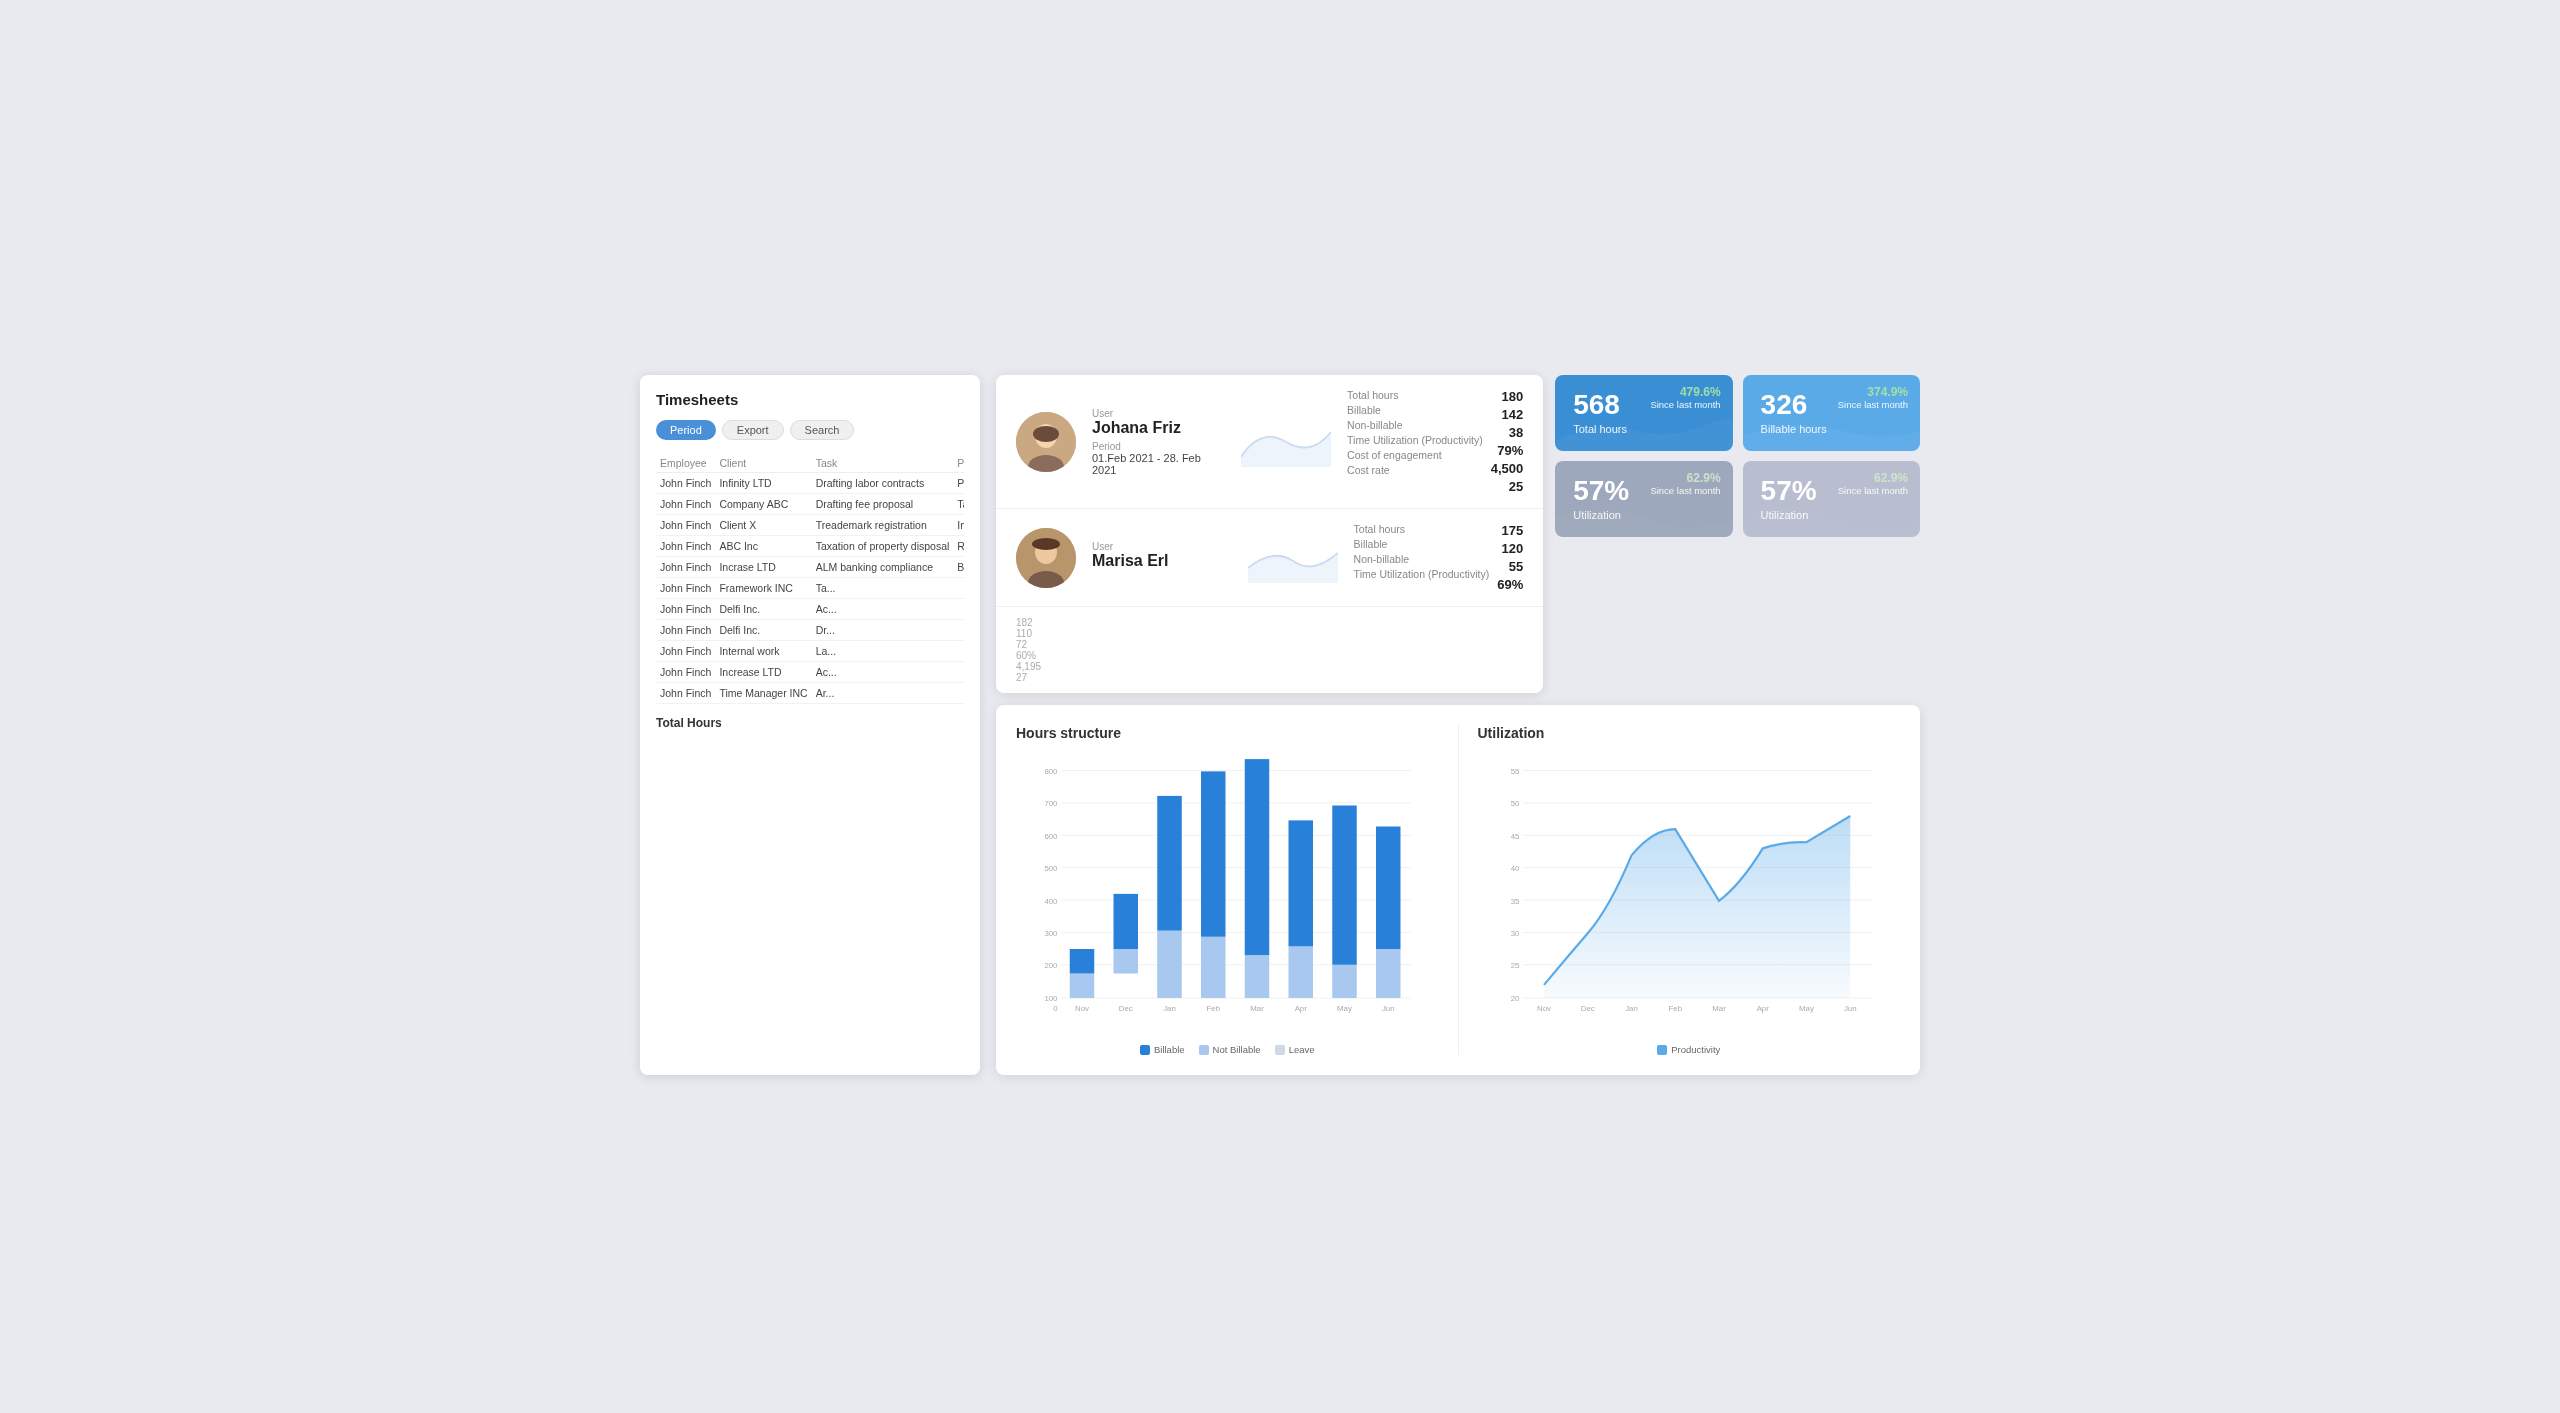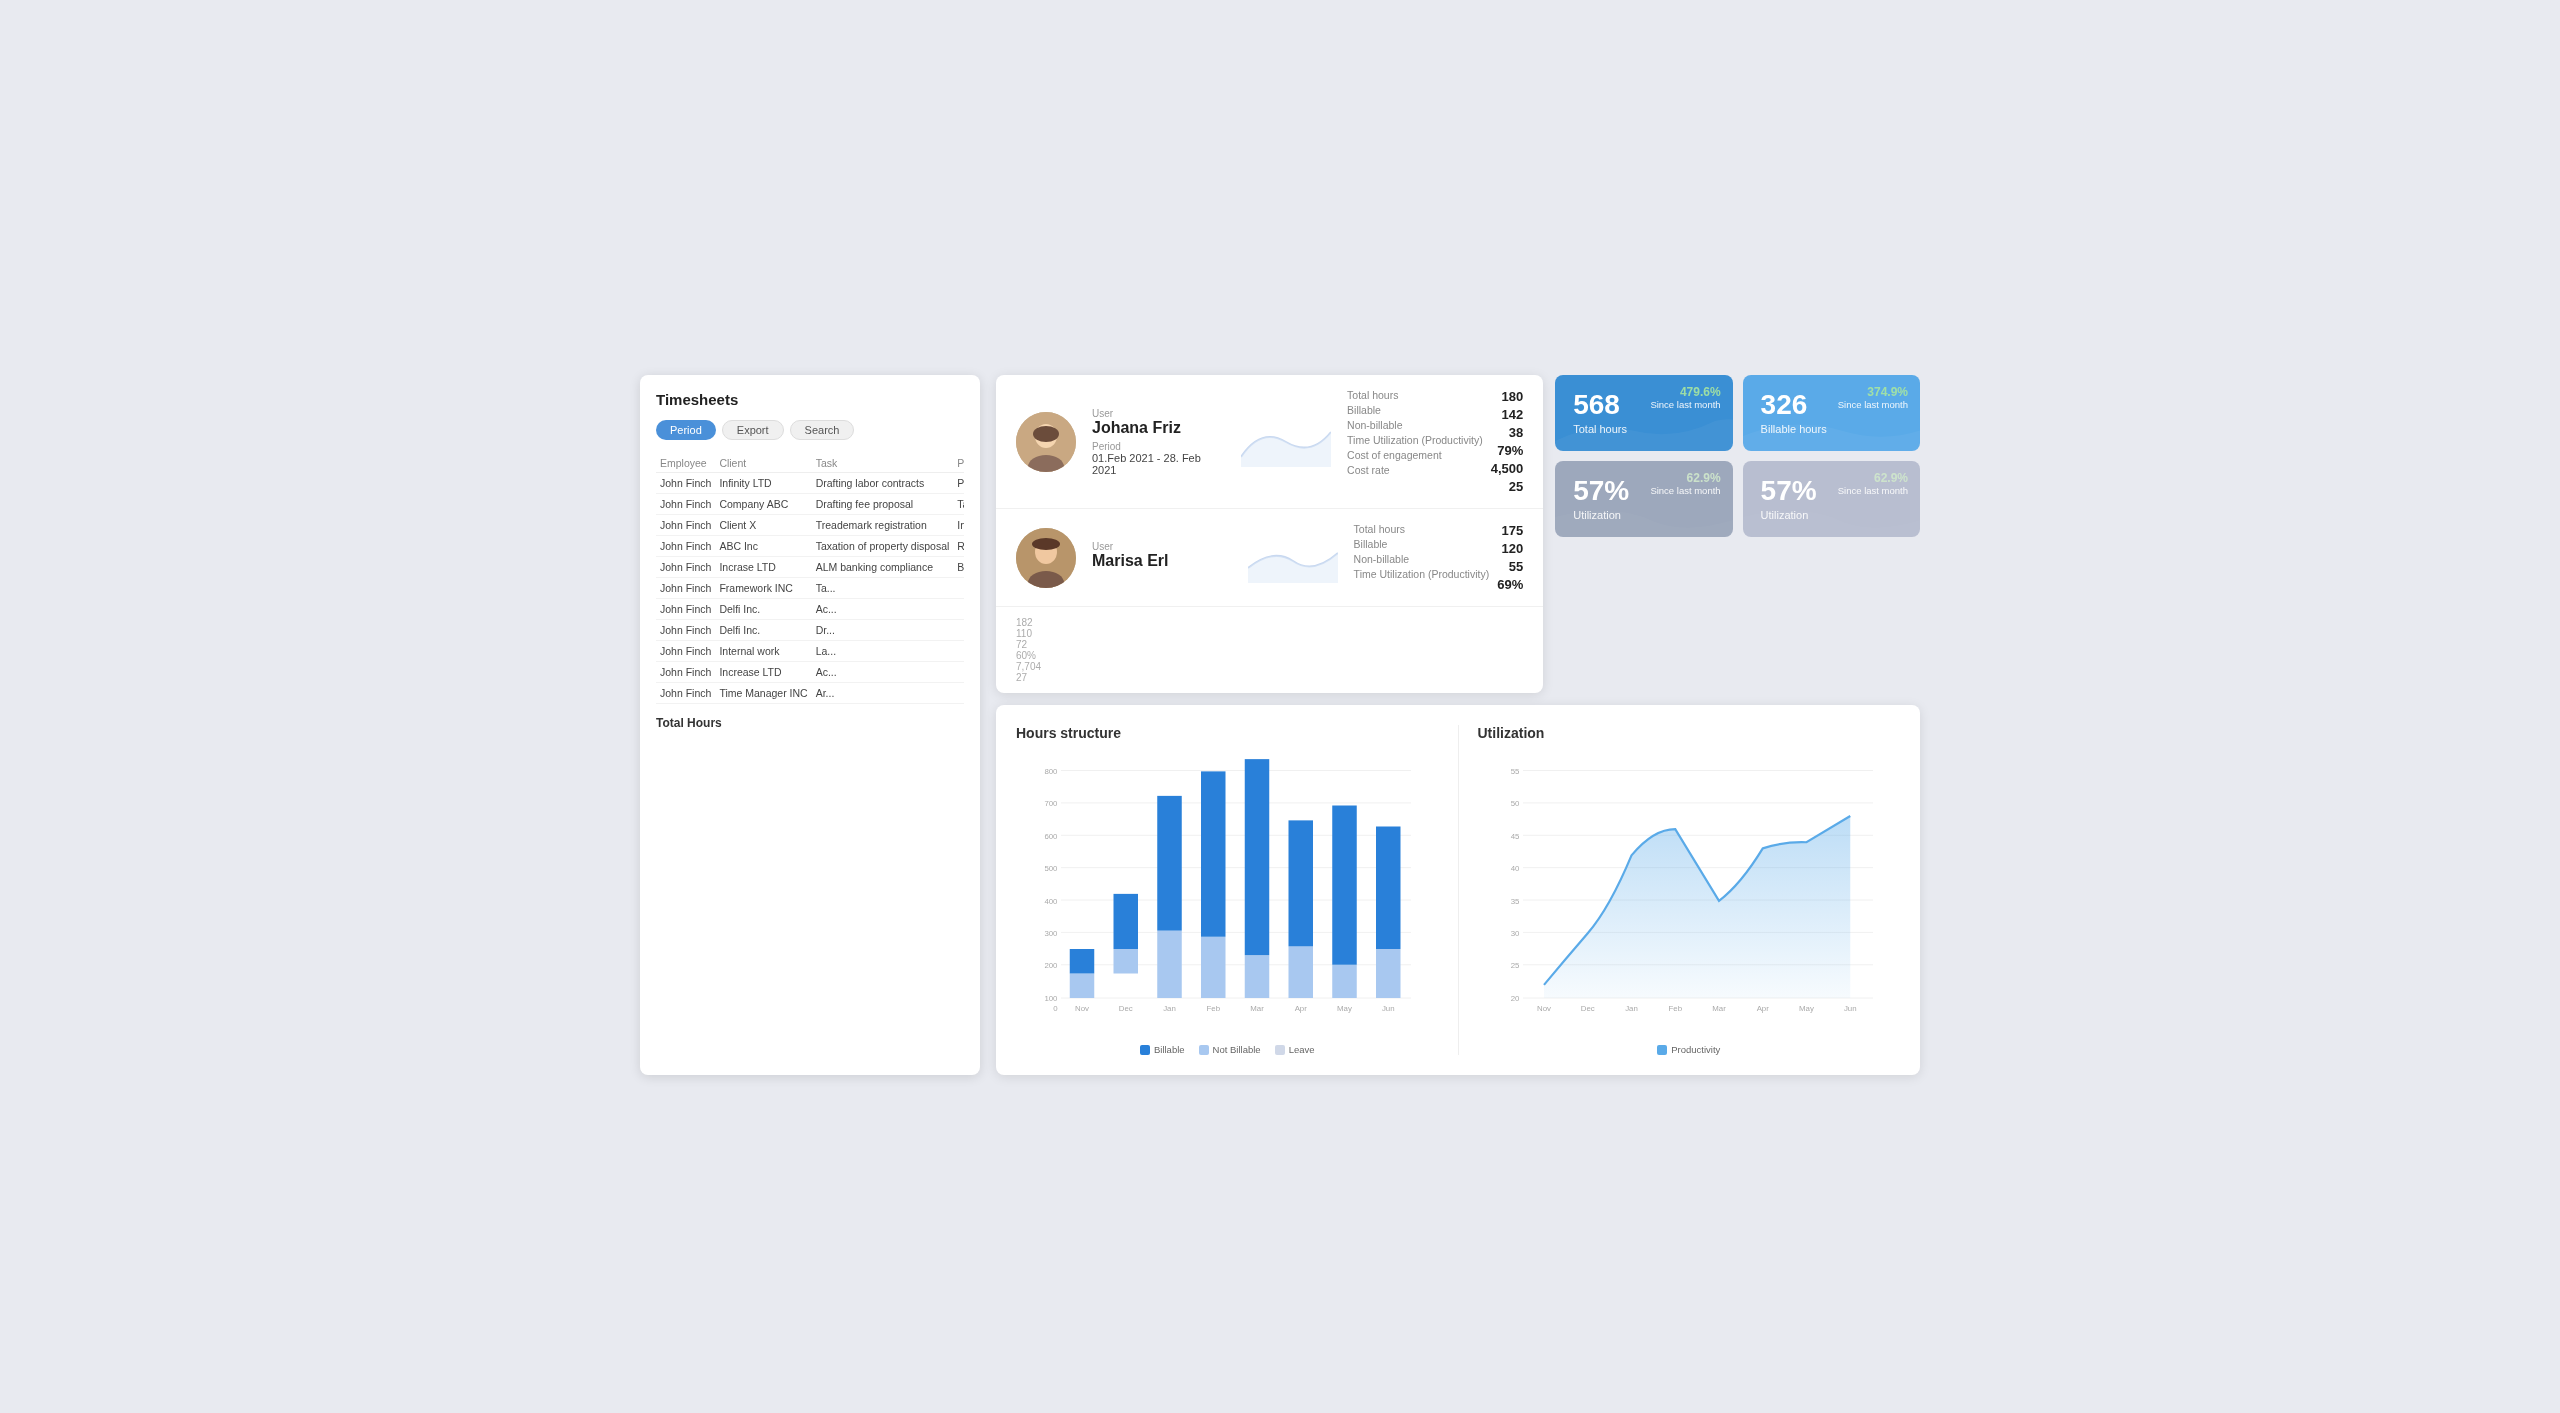--- a/index.html
+++ b/index.html
@@ -371,21 +371,21 @@
           </div>
         </div>
 
         <div class="user-card" style="opacity:0.7; padding:10px 20px;">
           <div style="flex:1; display:flex; gap:20px; font-size:10px; color:#888;">
             <div>
               <div>182</div>
               <div>110</div>
               <div>72</div>
               <div>60%</div>
-              <div>7,704</div>
+              <div>4,195</div>
               <div>27</div>
             </div>
           </div>
         </div>
       </div>
 
       <div style="display:flex; flex-direction:column; gap:10px; flex:0.8;">
         <div style="display:flex; gap:10px;">
           <div class="kpi-card blue">
             <div class="kpi-since">

